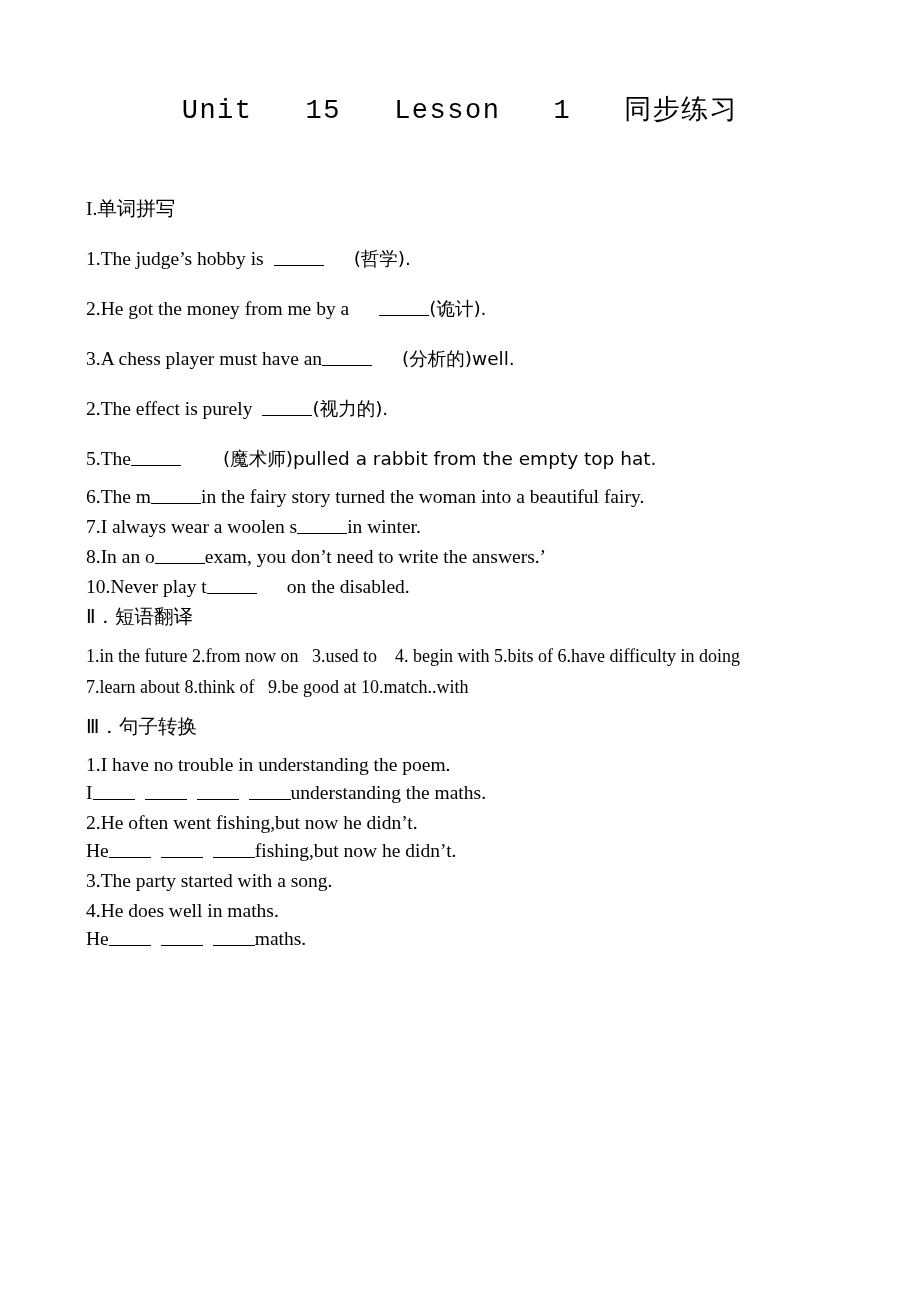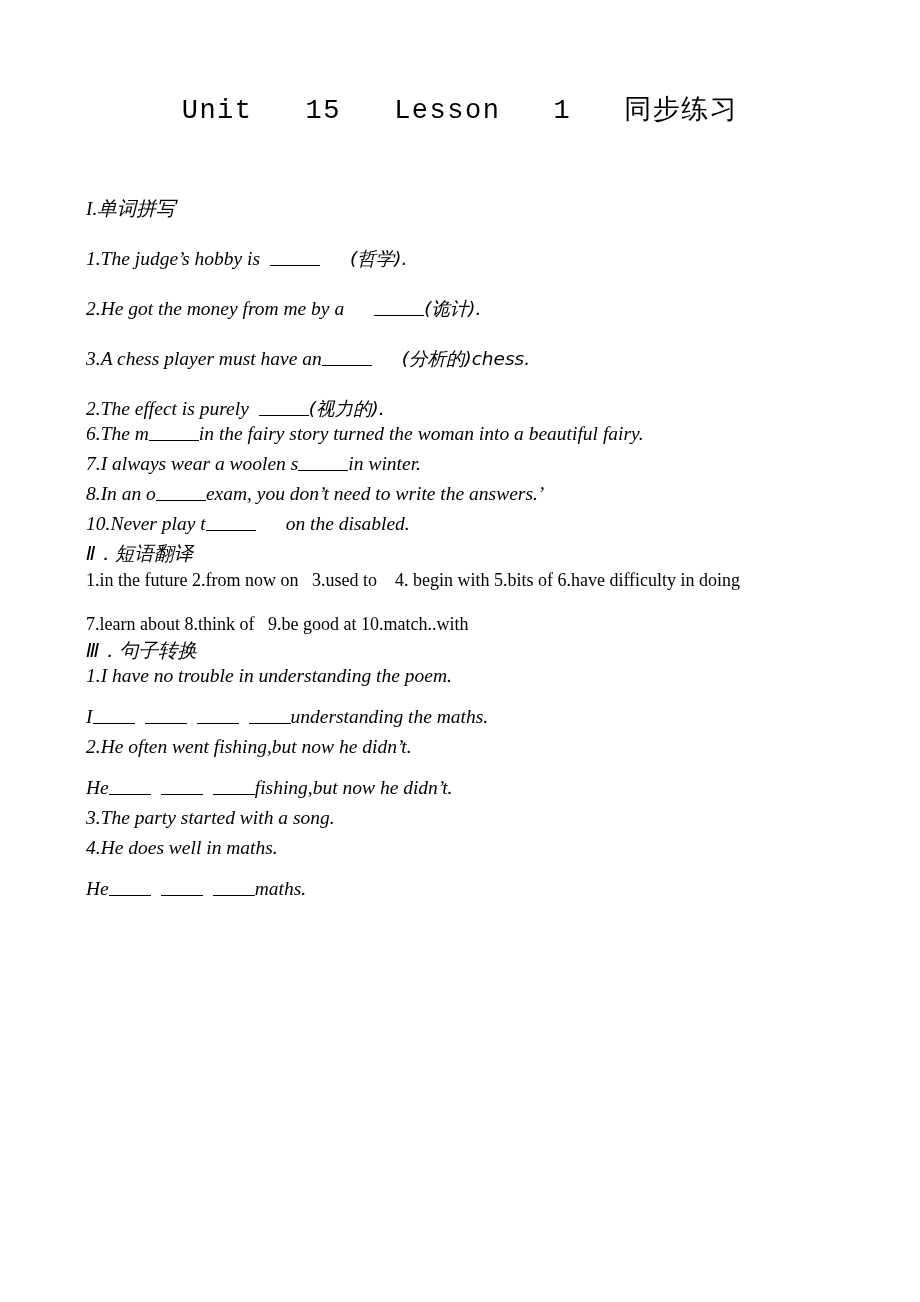--- a/index.html
+++ b/index.html
@@ -44,29 +44,28 @@
     left: 86px;
     top: 196px;
     width: 760px;
   }
 
   .line {
     font-size: 19.5px;
     line-height: 25px;
     white-space: pre-wrap;
     color: #000;
-    font-style: italic;
   }
 
   
   .sp-head     { margin-top: 0;     margin-bottom: 0; }
   .gap-lg      { margin-top: 25px; }
-  .gap-md      { }
+  .gap-md      { margin-top: 13px; }
   .gap-sm      { margin-top: 5px;  }
-  .gap-xs      { margin-top: 16px;  }
+  .gap-xs      { margin-top: 3px;  }
 
   .wrapline {
     font-size: 18px;
     line-height: 28px;
     white-space: pre-wrap;
     word-break: normal;
   }
 
   .blank {
     display: inline-block;
@@ -99,24 +98,25 @@
   <div class="doc-title">Unit   15   Lesson   1   同步练习</div>
 
   <div class="content">
 
     <div class="line sp-head sec-label">I.单词拼写</div>
 
     <div class="line gap-lg"><span>1.The judge’s hobby is</span><span class="sp-gap g-1"></span><span class="blank b-md"></span><span class="sp-gap g-3"></span><span class="cjk">(哲学).</span></div>
 
     <div class="line gap-lg"><span>2.He got the money from me by a</span><span class="sp-gap g-3"></span><span class="blank b-md"></span><span class="cjk">(诡计).</span></div>
 
-    <div class="line gap-lg"><span>3.A chess player must have an</span><span class="blank b-md"></span><span class="sp-gap g-3"></span><span class="cjk">(分析的)chess.</span></div>
+    <div class="line gap-lg"><span>3.A chess player must have an</span><span class="blank b-md"></span><span class="sp-gap g-3"></span><span class="cjk">(分析的)well.</span></div>
 
     <div class="line gap-lg"><span>2.The effect is purely</span><span class="sp-gap g-1"></span><span class="blank b-md"></span><span class="cjk">(视力的).</span></div>
 
+    <div class="line gap-lg"><span>5.The</span><span class="blank b-md"></span><span class="sp-gap g-4"></span><span class="cjk">(魔术师)pulled a rabbit from the empty top hat.</span></div>
 
     <div class="line gap-md"><span>6.The m</span><span class="blank b-md"></span><span>in the fairy story turned the woman into a beautiful fairy.</span></div>
 
     <div class="line gap-sm"><span>7.I always wear a woolen s</span><span class="blank b-md"></span><span>in winter.</span></div>
 
     <div class="line gap-sm"><span>8.In an o</span><span class="blank b-md"></span><span>exam, you don’t need to write the answers.’</span></div>
 
 
     <div class="line gap-sm"><span>10.Never play t</span><span class="blank b-md"></span><span class="sp-gap g-3"></span><span>on the disabled.</span></div>
 

